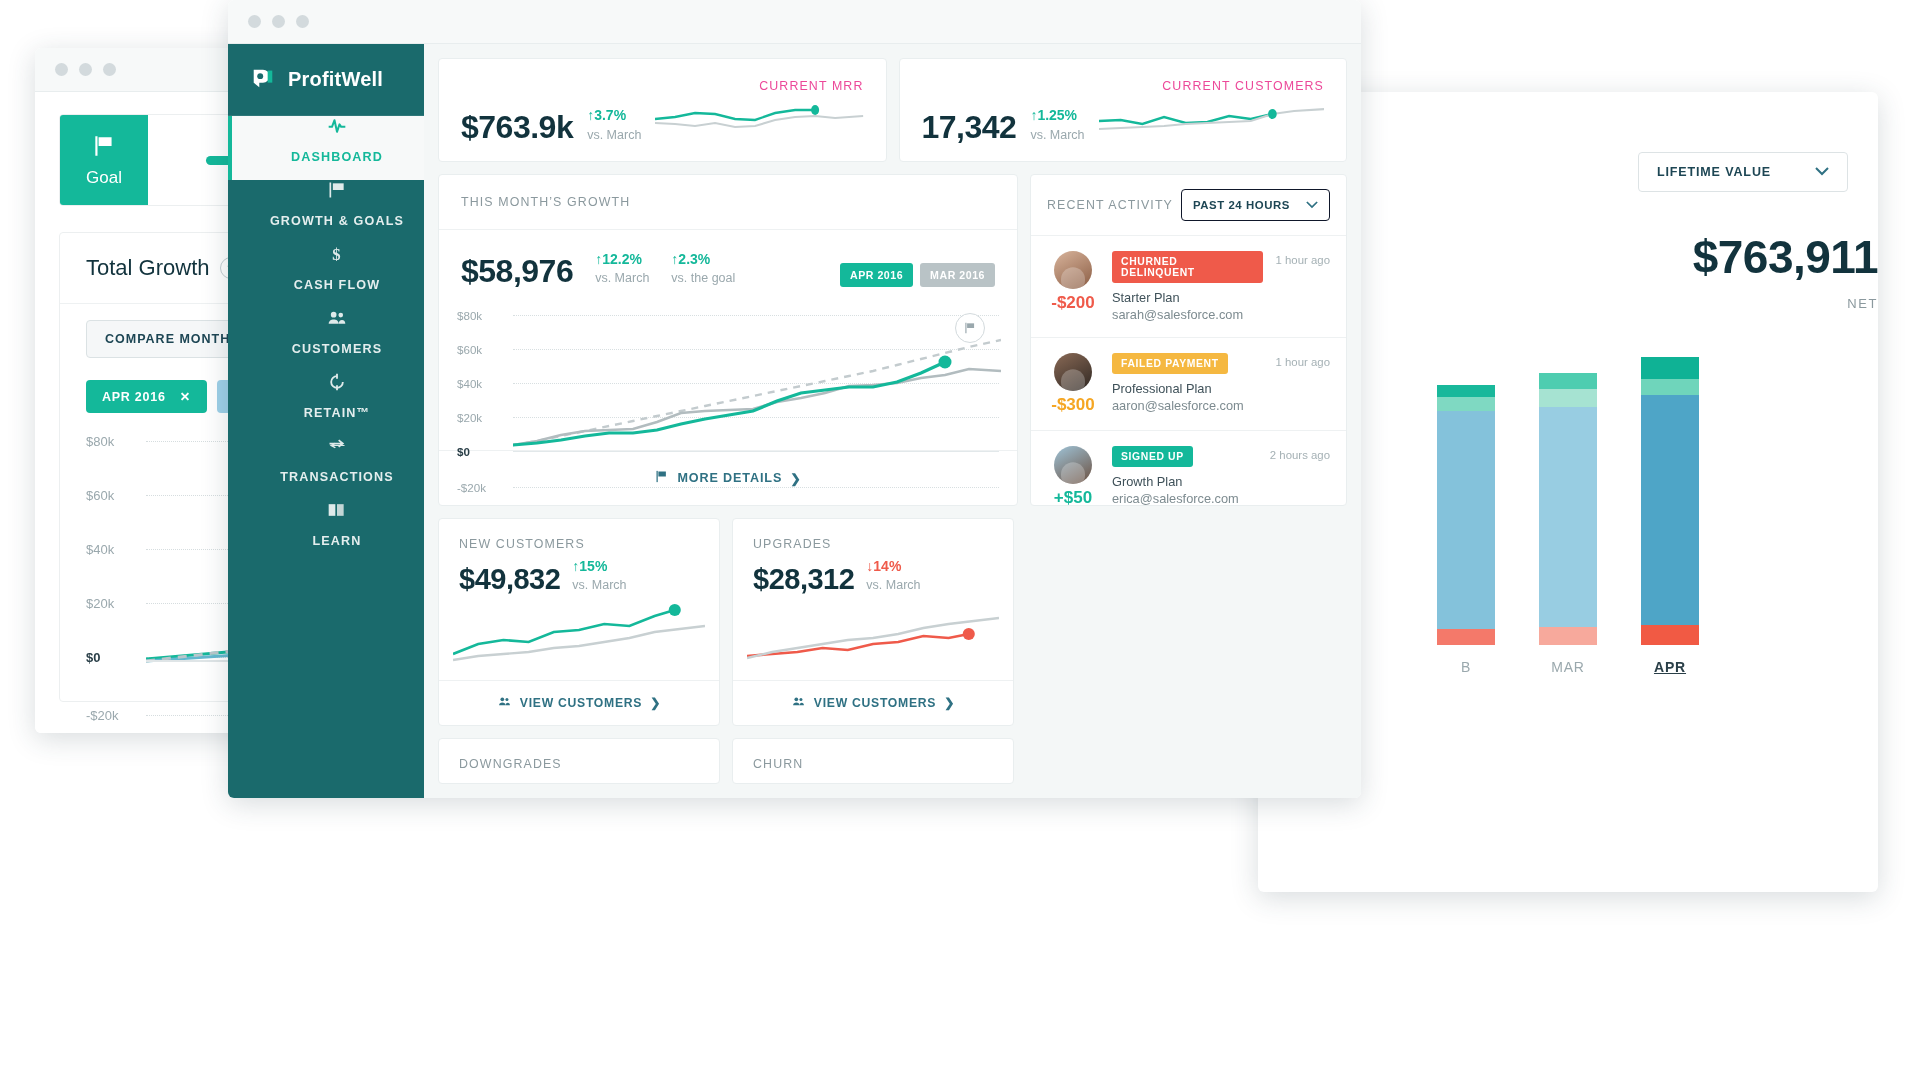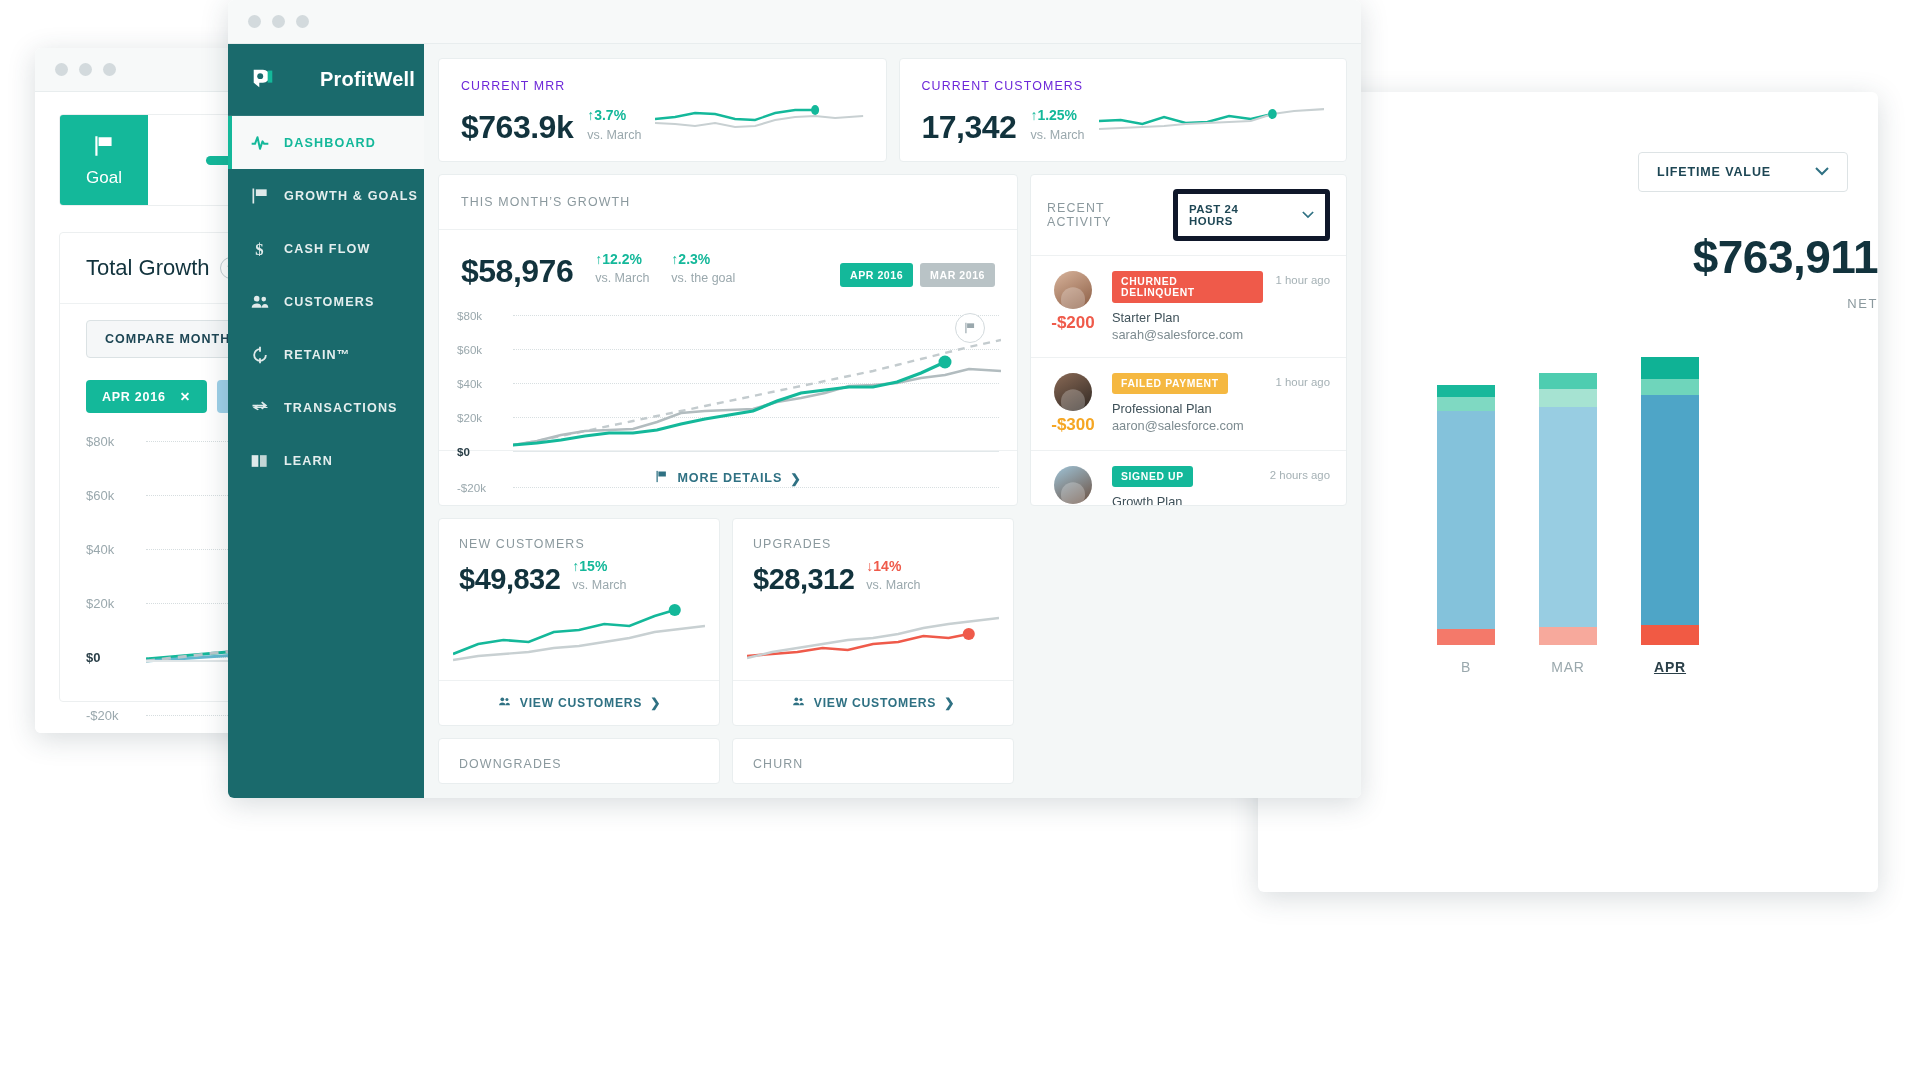--- a/index.html
+++ b/index.html
@@ -64,32 +64,32 @@
   .bxlabels div { width:58px; text-align:center; font-size:14px; color:#9aa8ad; letter-spacing:.06em;}
   .bxlabels div.on { color:#2a3f48; font-weight:bold;text-decoration:underline; }
 
   
   #win-main { left: 228px; top: 0px; width: 1133px; height: 798px; }
   #win-main .mbody { display:flex; height: calc(100% - 44px); }
 
   .sidebar { width: 196px; background:#1a6a6c; flex-shrink:0; }
   .brand { height: 72px; display:flex; align-items:center; gap:12px; padding-left: 22px;
            border-bottom: 1px solid rgba(255,255,255,.09); }
-  .brand .name { color:#fff; font-size: 20px; font-weight:bold; letter-spacing:.2px;margin-left:32px;}
-  .navitem { height: 53px; display:flex; align-items:center; gap:14px; padding-left: 22px;
-             color:#e4eeee; font-size: 12.6px; font-weight:bold; letter-spacing:.09em; }
+  .brand .name { color:#fff; font-size: 20px; font-weight:bold; letter-spacing:.2px;}
+  .navitem { height: 64px; display:flex; align-items:center; gap:14px; padding-left: 22px;
+             color:#e4eeee; font-size: 12.6px; font-weight:bold; letter-spacing:.09em;flex-direction:column; }
   .navitem .ico { width: 20px; display:flex; align-items:center; justify-content:center; }
   .navitem.active { background:#f7f9f9; color:#14b89a; border-left: 4px solid #14b89a; padding-left: 18px; }
 
   .content { flex:1; background:#f4f7f7; padding: 14px; display:flex; flex-direction:column; gap:12px; overflow:hidden;}
   .card { background:#fff; border:1px solid #e9eeef; border-radius:4px; }
 
   .toprow { display:flex; gap:12px; }
   .metric { flex:1; padding: 20px 22px 18px 22px; display:flex; flex-direction:column; }
-  .metric .cap { font-size: 12.4px; color:#6d28d9; letter-spacing:.09em; }
+  .metric .cap { font-size: 12.4px; color:#ec4899; letter-spacing:.09em;text-align:right; }
   .metric .line2 { display:flex; align-items:flex-end; gap: 14px; margin-top: 6px; }
   .metric .val { font-size: 32px; color:#12333d; font-weight:bold; letter-spacing:-.5px; line-height:1;}
   .delta { line-height:1.15; }
   .delta .p { font-size: 14px; font-weight:bold; color:#14b89a; }
   .delta .p.down { color:#ef5a4a; }
   .delta .s { font-size: 12.5px; color:#9aa8ad; }
   .spark { flex:1; min-width: 10px; align-self:center; }
 
   .midrow { display:flex; gap:12px; flex:1; min-height:0; }
   .growth { width: 580px; display:flex; flex-direction:column; }
@@ -107,21 +107,21 @@
   .gridrow i { flex:1; border-top:1px dotted #d8dfe1; }
   .gridrow.zero span { color:#2a3f48; font-weight:bold; }
   .gridrow.zero i { border-top:1px solid #e2e8ea; }
   .moredetails { border-top:1px solid #eef1f2; padding: 18px; text-align:left;
                  font-size: 12.6px; font-weight:bold; letter-spacing:.07em; color:#2f7183;
                  display:flex; align-items:center; justify-content:center; gap:8px; }
 
   .activity { flex:1; display:flex; flex-direction:column; min-width:0; }
   .activity .hd { display:flex; align-items:center; padding: 14px 16px; border-bottom:1px solid #eef1f2;}
   .activity .hd .t { font-size: 12.4px; color:#8b999e; letter-spacing:.09em; }
-  .actsel { margin-left:auto; border:5px solid #0f172a; border-radius:4px; padding: 9px 11px;
+  .actsel { margin-left:auto; border:1px solid #0f172a; border-radius:4px; padding: 9px 11px;
             font-size: 11.4px; font-weight:bold; letter-spacing:.05em; color:#1d4654;
             display:flex; align-items:center; gap: 16px; }
   .actlist { flex:1; overflow:hidden; }
   .actitem { display:flex; gap: 13px; padding: 15px 16px; border-bottom:1px solid #eef1f2; }
   .actleft { width: 52px; flex-shrink:0; text-align:center; }
   .avatar { width: 38px; height: 38px; border-radius:50%; margin: 0 auto;
             background: linear-gradient(150deg,#c9b0a0,#8a7264); overflow:hidden; position:relative;}
   .avatar b { position:absolute; left:50%; top:54%; transform:translate(-50%,-20%);
               width: 24px; height: 24px; border-radius:50% 50% 45% 45%; background: rgba(255,255,255,.25); }
   .amt { font-size: 17px; font-weight:bold; margin-top: 4px; }

